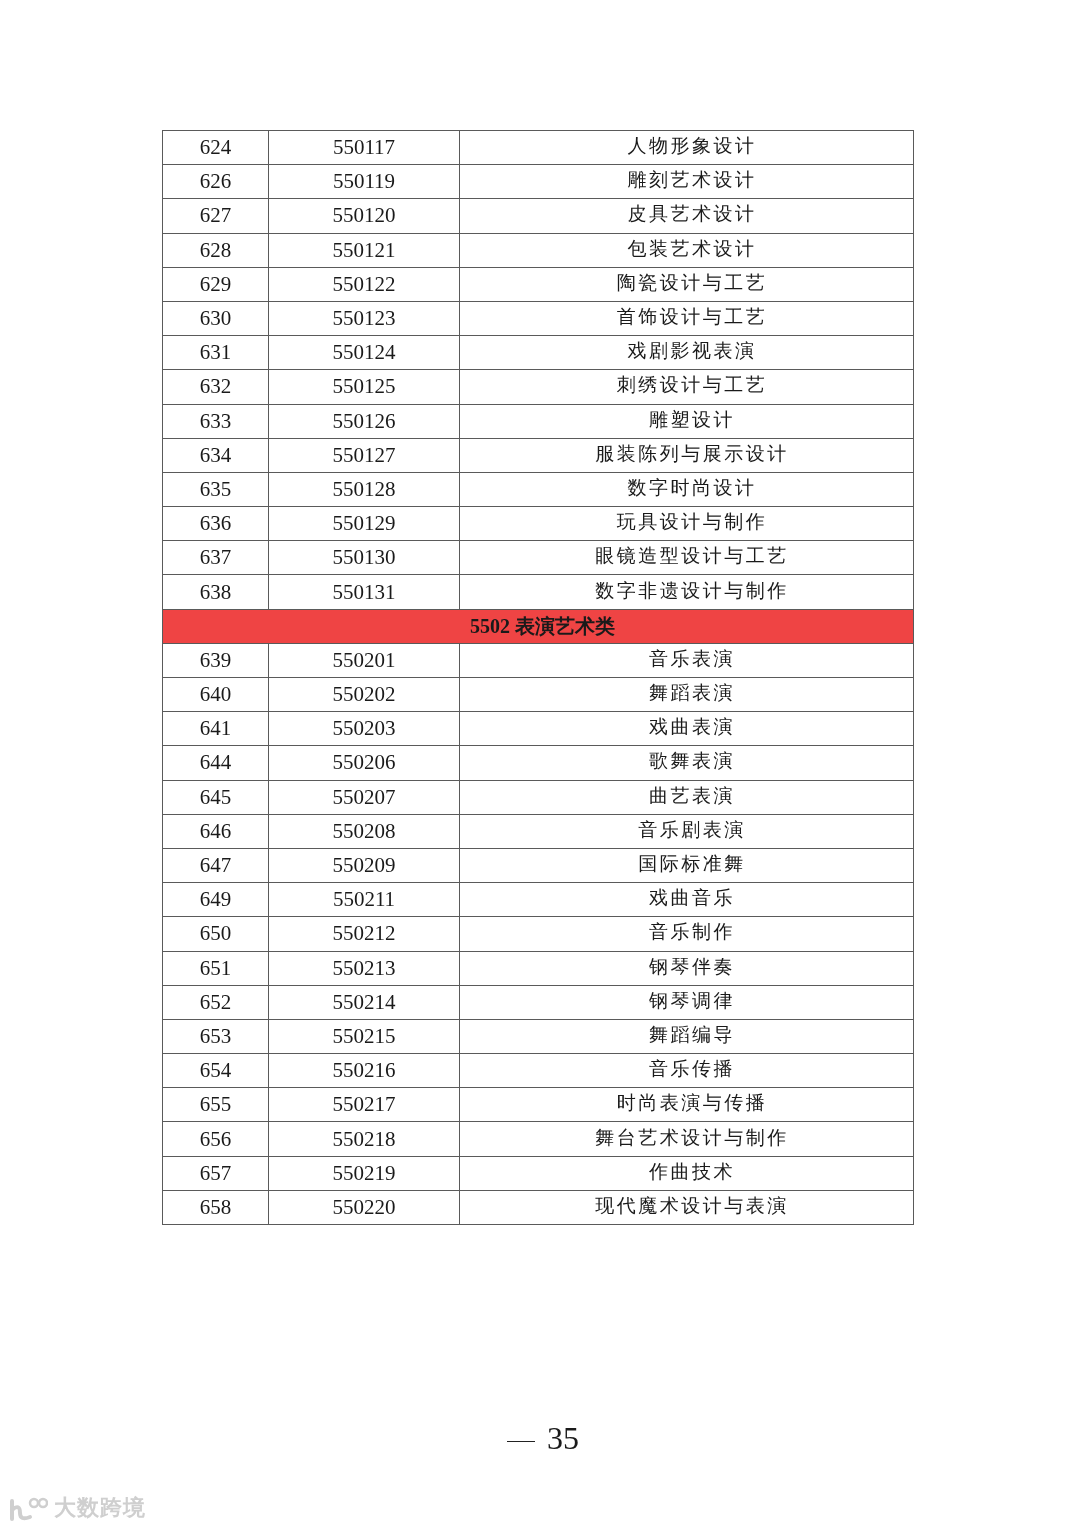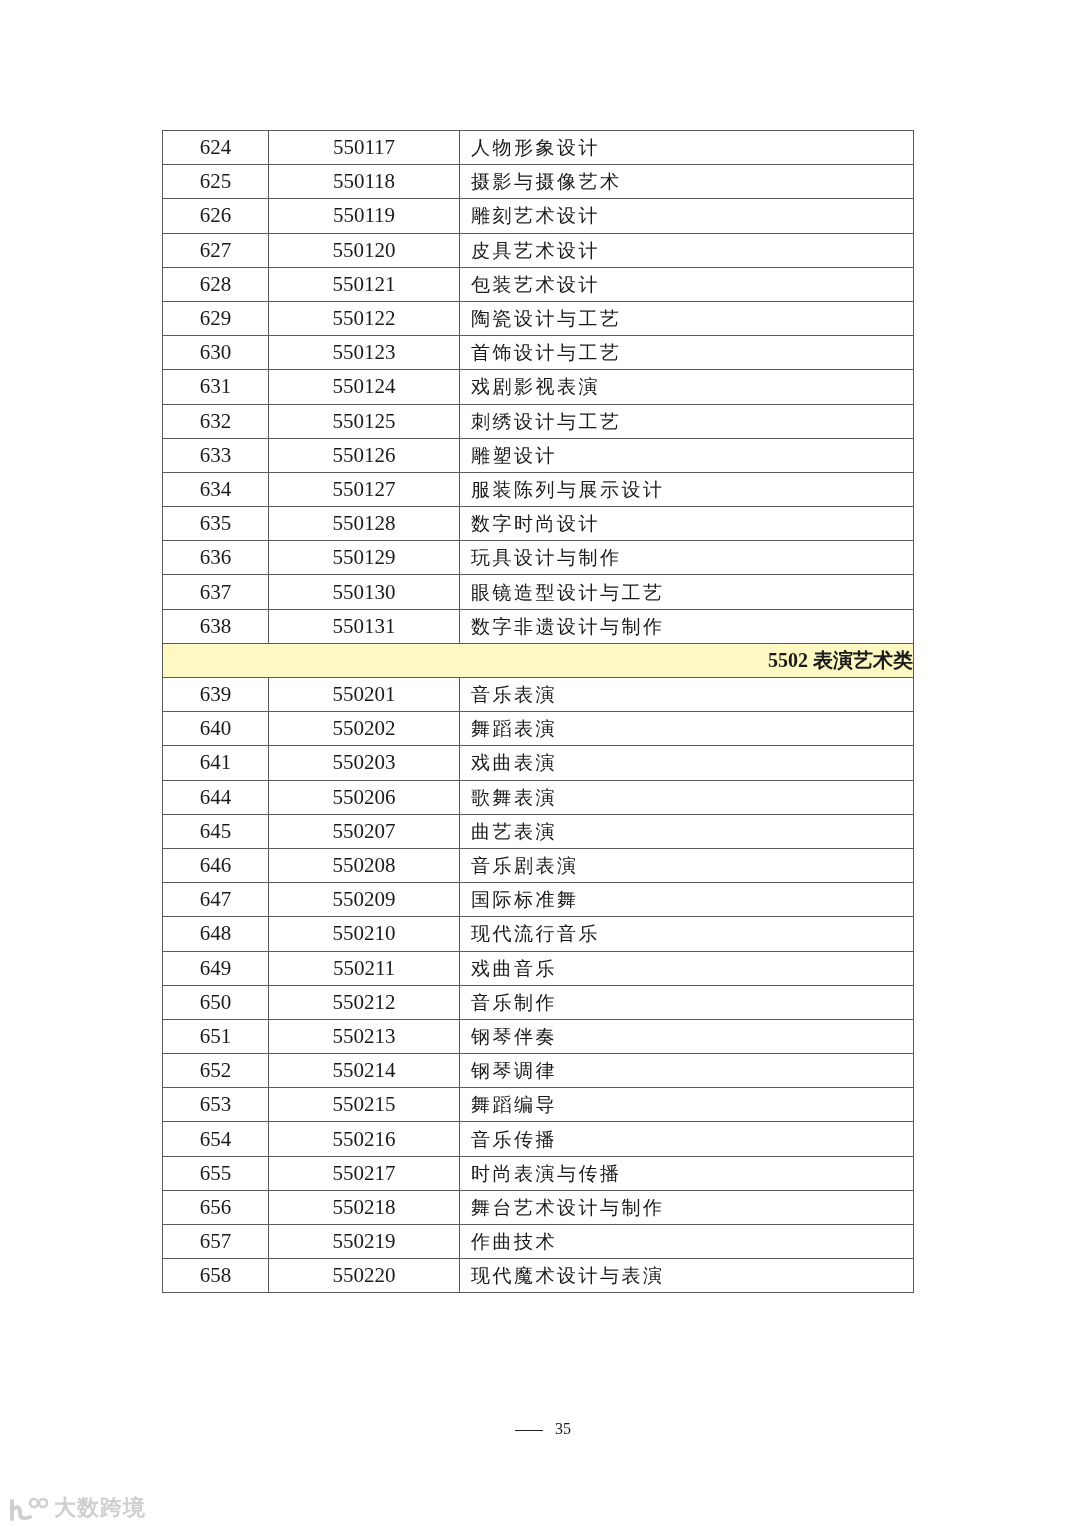--- a/index.html
+++ b/index.html
@@ -4,49 +4,44 @@
 <style>
   html, body { margin: 0; padding: 0; background: #ffffff; }
   body { width: 1080px; height: 1527px; position: relative; overflow: hidden;
          font-family: "Liberation Serif", "DejaVu Serif", serif; color: #1a1a1a; }
   #doc-table { position: absolute; left: 162px; top: 130px; width: 752px;
                border-collapse: collapse; table-layout: fixed; }
   #doc-table td { border: 1.5px solid #5a5a5a; height: 33.2px; padding: 0;
                   font-size: 21px; line-height: 1; vertical-align: middle; }
   #doc-table td.c-seq { width: 105px; text-align: center; margin-left: 32px; }
   #doc-table td.c-code { width: 190px; text-align: center; }
-  #doc-table td.c-name { text-align: left; padding-left: 11px; letter-spacing: 2.5px;
-                         font-family: Liberation Sans, sans-serif; font-size: 19px; }
-  #doc-table tr.cat td { background: #fef9c3; font-weight: bold; padding-left: 9px;
-                         text-align: right; font-size: 20px; }
+  #doc-table td.c-name { text-align: center; padding-left: 11px; letter-spacing: 2.5px;
+                         font-family: Liberation Mono, monospace; font-size: 19px; }
+  #doc-table tr.cat td { background: #ef4444; font-weight: bold; padding-left: 9px;
+                         text-align: center; font-size: 20px; }
   .page-num { position: absolute; left: 0; width: 1080px; top: 1420px; text-align: center;
-              font-size: 16px; }
+              font-size: 32px; }
   .page-num .dash { display: inline-block; width: 28px; height: 1.5px; background: #222;
                     vertical-align: middle; margin-right: 18px; position: relative; left: 6px; }
   .watermark { position: absolute; left: 8px; top: 1493px; display: flex; align-items: flex-end;
                color: #cfcfcf; font-family: "DejaVu Sans", sans-serif; font-size: 22px;
                font-weight: bold; letter-spacing: 1px; }
   .watermark .logo { width: 40px; height: 28px; margin-right: 6px; }
 </style>
 </head>
 <body>
 
 <table id="doc-table">
   <tbody id="table-body">
       <tr>
         <td class="c-seq">624</td>
         <td class="c-code">550117</td>
         <td class="c-name">人物形象设计</td>
       </tr>
       <tr>
-        <td class="c-seq">625</td>
-        <td class="c-code">550118</td>
-        <td class="c-name">摄影与摄像艺术</td>
-      </tr>
-      <tr>
         <td class="c-seq">626</td>
         <td class="c-code">550119</td>
         <td class="c-name">雕刻艺术设计</td>
       </tr>
       <tr>
         <td class="c-seq">627</td>
         <td class="c-code">550120</td>
         <td class="c-name">皮具艺术设计</td>
       </tr>
       <tr>
@@ -134,25 +129,20 @@
       </tr>
       <tr>
         <td class="c-seq">646</td>
         <td class="c-code">550208</td>
         <td class="c-name">音乐剧表演</td>
       </tr>
       <tr>
         <td class="c-seq">647</td>
         <td class="c-code">550209</td>
         <td class="c-name">国际标准舞</td>
-      </tr>
-      <tr>
-        <td class="c-seq">648</td>
-        <td class="c-code">550210</td>
-        <td class="c-name">现代流行音乐</td>
       </tr>
       <tr>
         <td class="c-seq">649</td>
         <td class="c-code">550211</td>
         <td class="c-name">戏曲音乐</td>
       </tr>
       <tr>
         <td class="c-seq">650</td>
         <td class="c-code">550212</td>
         <td class="c-name">音乐制作</td>

